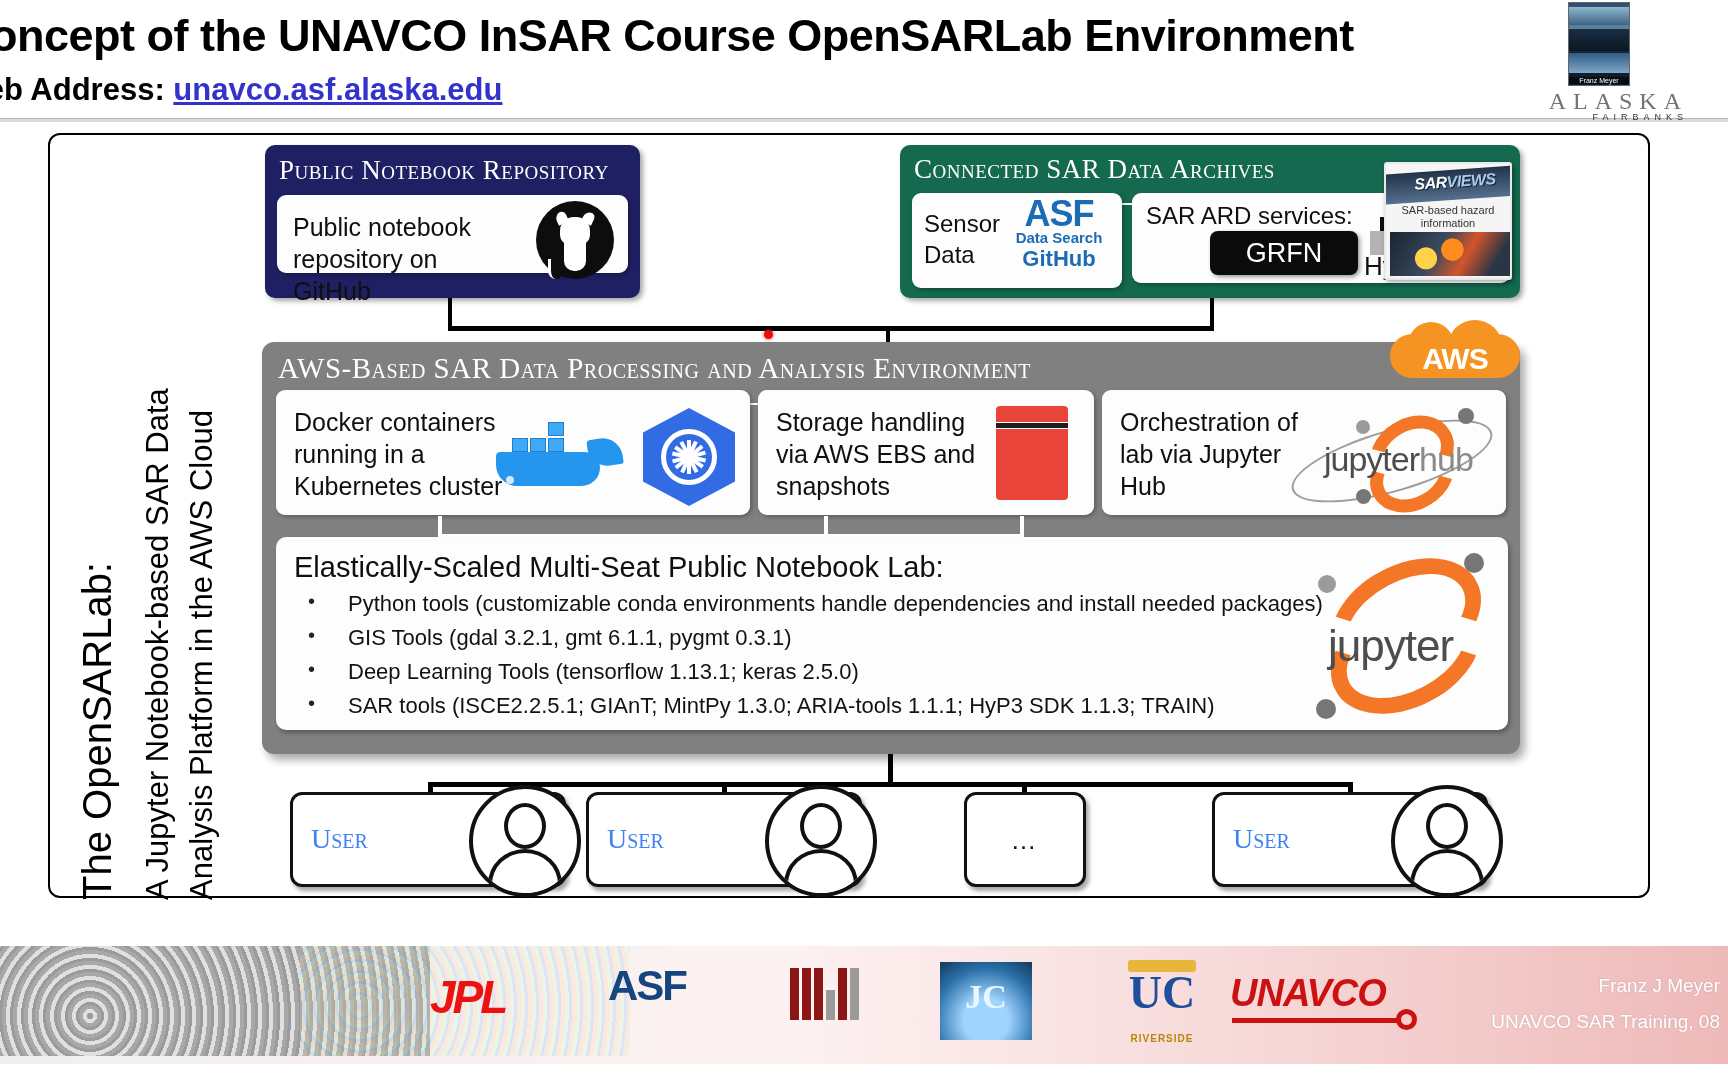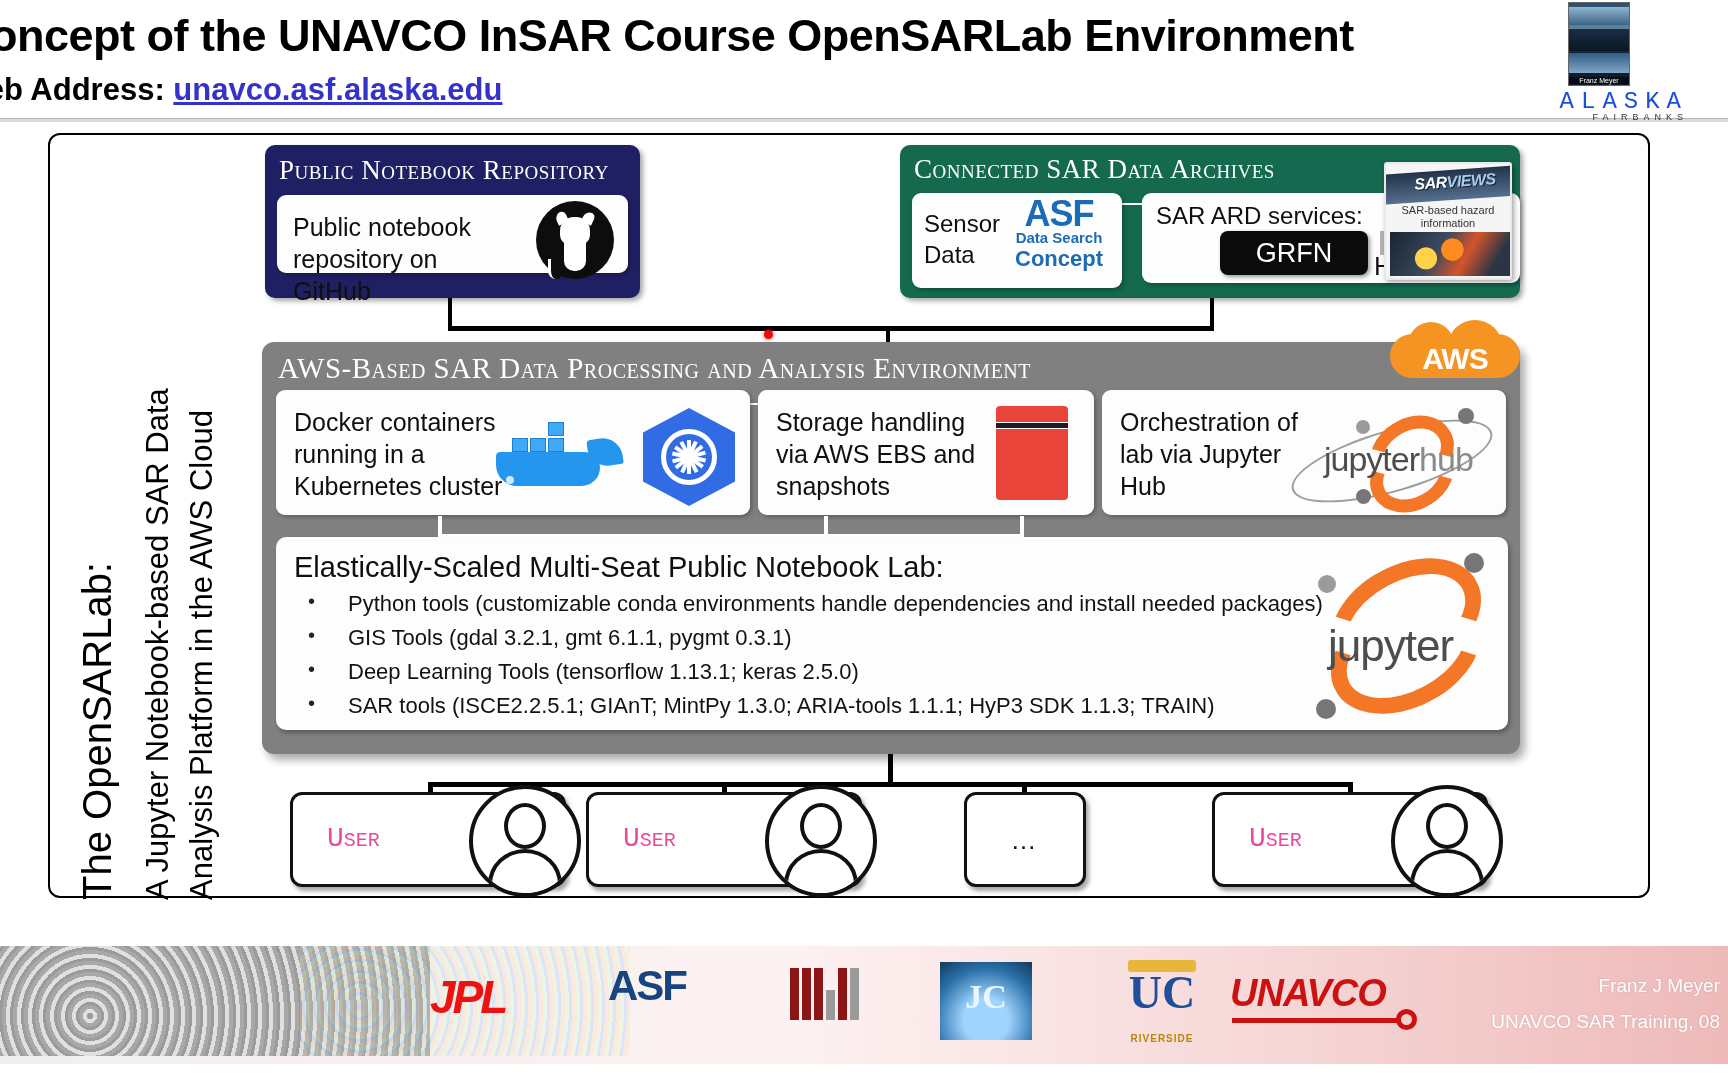--- a/index.html
+++ b/index.html
@@ -39,21 +39,21 @@
   .uaf-photo .b1 { top:4px; height:18px; background:linear-gradient(#8fb6cf,#3c6384); }
   .uaf-photo .b2 { top:26px; height:22px; background:linear-gradient(#1a2e44,#0b1722); }
   .uaf-photo .b3 { top:50px; height:20px; background:linear-gradient(#2f5d86,#7fa6c5); }
   .uaf-photo .cap {
     position:absolute; bottom:1px; left:0; width:100%;
     font-size:7px; color:#fff; text-align:center; background:rgba(0,0,0,.55);
     font-family:"Liberation Sans", sans-serif;
   }
   .uaf-word {
     position:absolute; right: 40px; top: 88px; font-size:24px; letter-spacing:7px;
-    color:#1d4ed8; font-family:Liberation Mono, monospace;
+    color:#737373; font-family:Liberation Serif, serif;
   }
   .uaf-sub {
     position:absolute; right: 40px; top: 112px; font-size:9px; letter-spacing:5px; color:#333;
   }
 
   
   .outer-frame {
     position:absolute; left:48px; top:133px; width:1602px; height:765px;
     border:2px solid #000; border-radius:12px; background:#fff;
   }
@@ -117,21 +117,21 @@
     border-left:3px solid #fff; border-radius:0 0 0 8px;
   }
 
   
   #csda {
     left:900px; top:145px; width:620px; height:153px;
     background:#14694f; box-shadow: 3px 3px 5px rgba(0,0,0,.35);
   }
   #csda .panel-hd { font-size:27px; margin:9px 0 0 14px; }
   #csda .c1 { left:12px; top:48px; width:210px; height:95px; }
-  #csda .c2 { left:242px; top:48px; width:378px; height:90px; }
+  #csda .c2 { left:232px; top:48px; width:378px; height:90px; }
 
   .asf-logo { position:absolute; right:8px; top:4px; width:110px; text-align:center; }
   .asf-main { font-size:36px; font-weight:bold; color:#1b6cb5; letter-spacing:-1px; line-height:.92; font-family:"Liberation Sans", sans-serif;}
   .asf-ds  { font-size:15px; font-weight:bold; color:#1b6cb5; line-height:1.1; }
   .asf-vtx { font-size:22px; font-weight:bold; color:#1b6cb5; line-height:1.05; }
 
   .grfn-btn {
     position:absolute; left:78px; top:38px; width:148px; height:44px;
     background:#0b0b0b; border-radius:8px; color:#fff;
     font-size:27px; text-align:center; line-height:44px;
@@ -310,22 +310,22 @@
     z-index:30;
   }
 
   
   .userbox {
     position:absolute; top:792px; height:95px; background:#fff;
     border:3px solid #111; border-radius:12px;
     box-shadow:3px 4px 4px rgba(0,0,0,.35);
   }
   .userbox .ulabel {
-    position:absolute; left:34px; top:28px; font-size:28px; color:#ec4899;
-    font-variant: small-caps; font-family:Liberation Mono, monospace;
+    position:absolute; left:18px; top:28px; font-size:28px; color:#3b82f6;
+    font-variant: small-caps; font-family:Liberation Serif, serif;
   }
   .avatar {
     position:absolute; right:-18px; top:-10px; width:112px; height:112px;
     border:4px solid #111; border-radius:50%; background:#fff;
     overflow:hidden;
   }
   .avatar .head {
     position:absolute; left:50%; top:14px; transform:translateX(-50%);
     width:42px; height:46px; border:4px solid #111; border-radius:50%; background:#fff;
   }
@@ -421,21 +421,21 @@
   </div>
 
   <div class="panel" id="csda">
     <div class="panel-hd">Connected SAR Data Archives</div>
 
     <div class="whitecard c1">
       <div class="cardtext" style="left:12px; top:16px; width:92px; font-size:24px;">Sensor Data</div>
       <div class="asf-logo">
         <div class="asf-main">ASF</div>
         <div class="asf-ds">Data Search</div>
-        <div class="asf-vtx">Concept</div>
+        <div class="asf-vtx">GitHub</div>
       </div>
     </div>
 
     <div class="whitecard c2">
       <div class="cardtext" style="left:14px; top:8px; font-size:24px;">SAR ARD services:</div>
       <div class="grfn-btn">GRFN</div>
       <div class="hyp3-mark">
         <i class="s1"></i>
           <i class="s2"></i>
           <i class="s3"></i>

